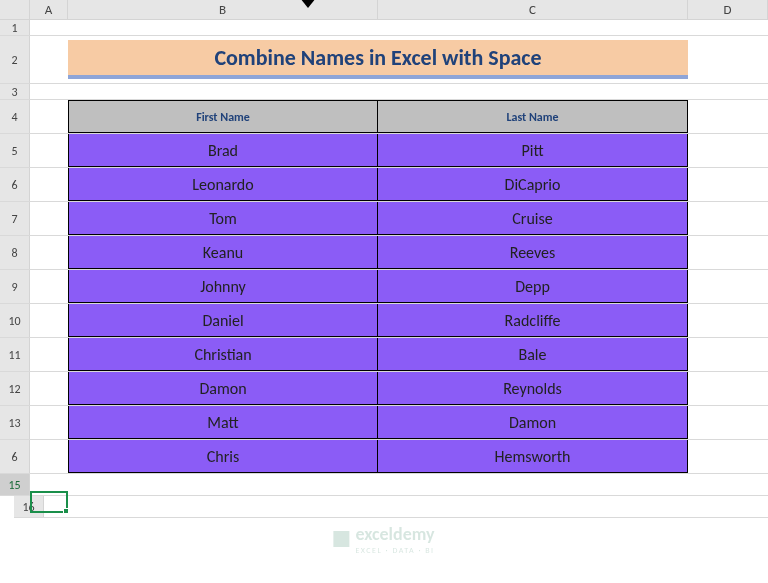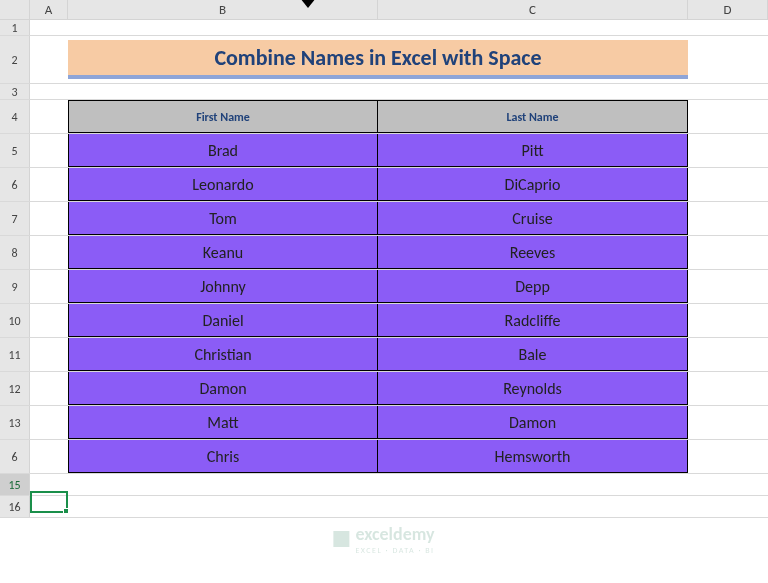--- a/index.html
+++ b/index.html
@@ -43,21 +43,21 @@
   }
   .row {
     display: flex;
     border-bottom: 1px solid #d9d9d9;
   }
   .row.r1 { height: 16px; }
   .row.r2 { height: 48px; }
   .row.r3 { height: 16px; }
   .row.rdata { height: 34px; }
   .row.r15 { height: 22px; background:transparent;}
-  .row.r16 { height: 22px; }
+  .row.r16 { height: 22px; margin-left: 14px; }
   .row-header {
     width: 30px;
     min-width: 30px;
     background: #e6e6e6;
     border-right: 1px solid #d4d4d4;
     font-size: 12px;
     color: #444;
     text-align: center;
     display: flex;
     align-items: center;

